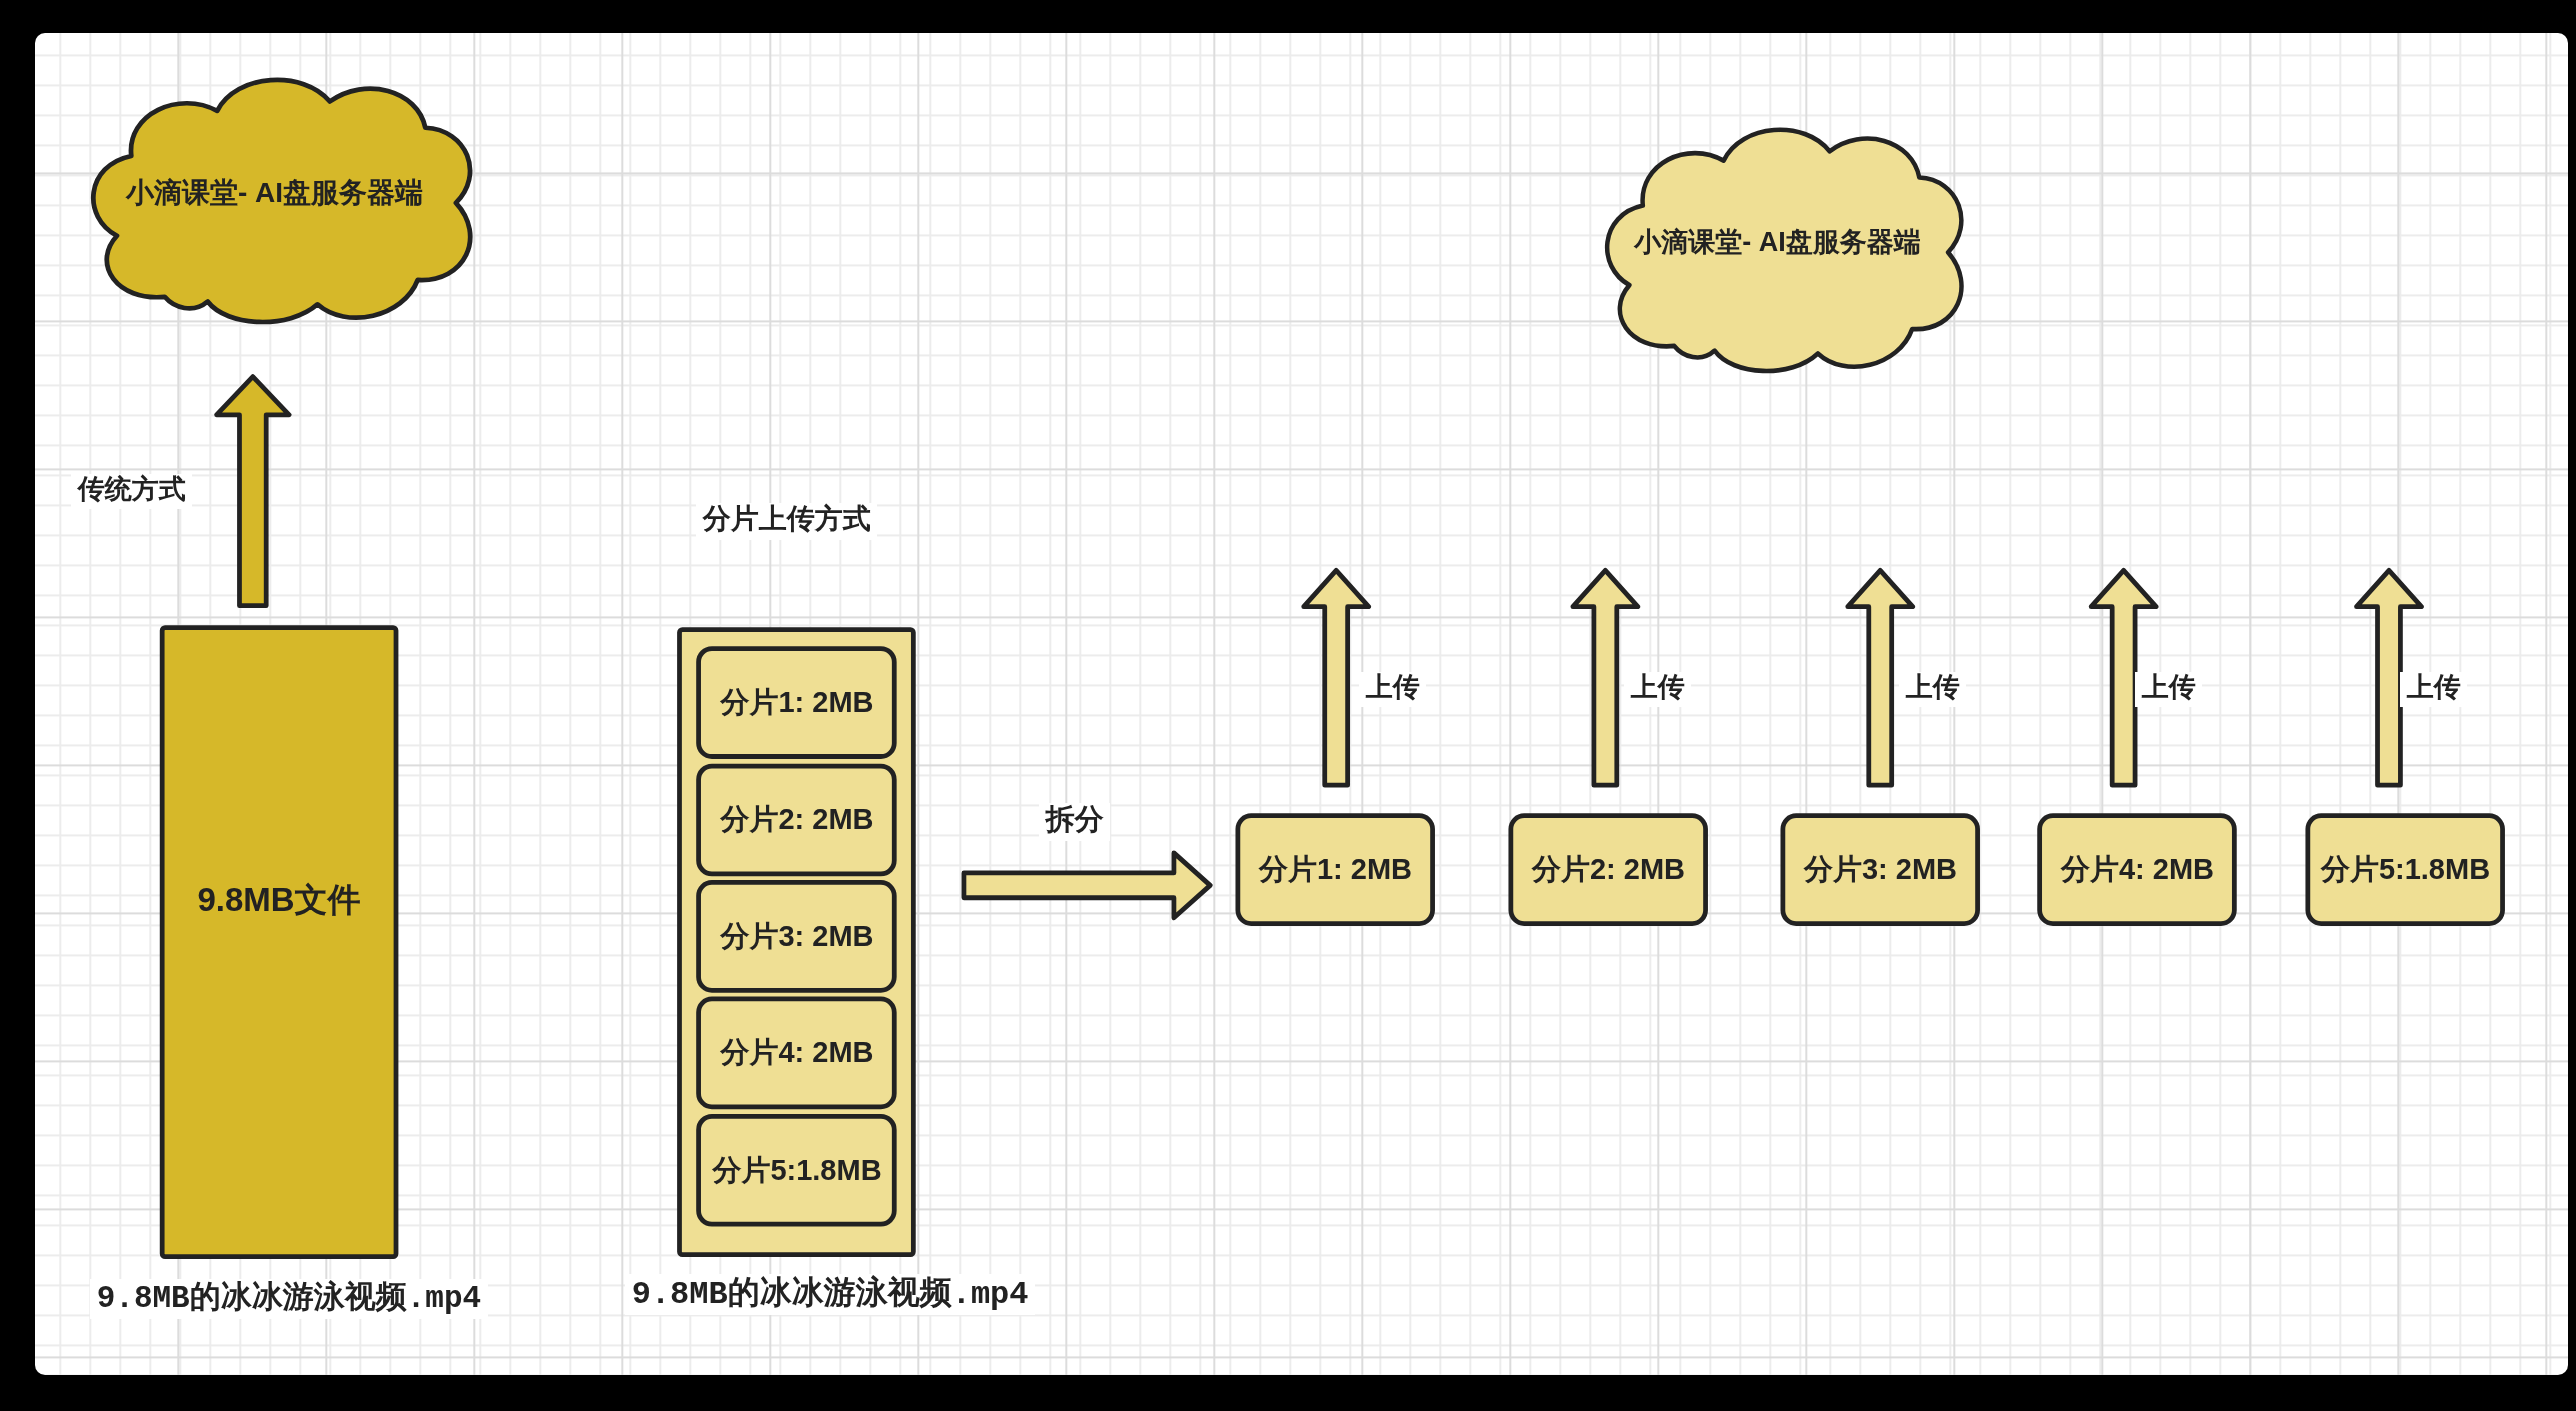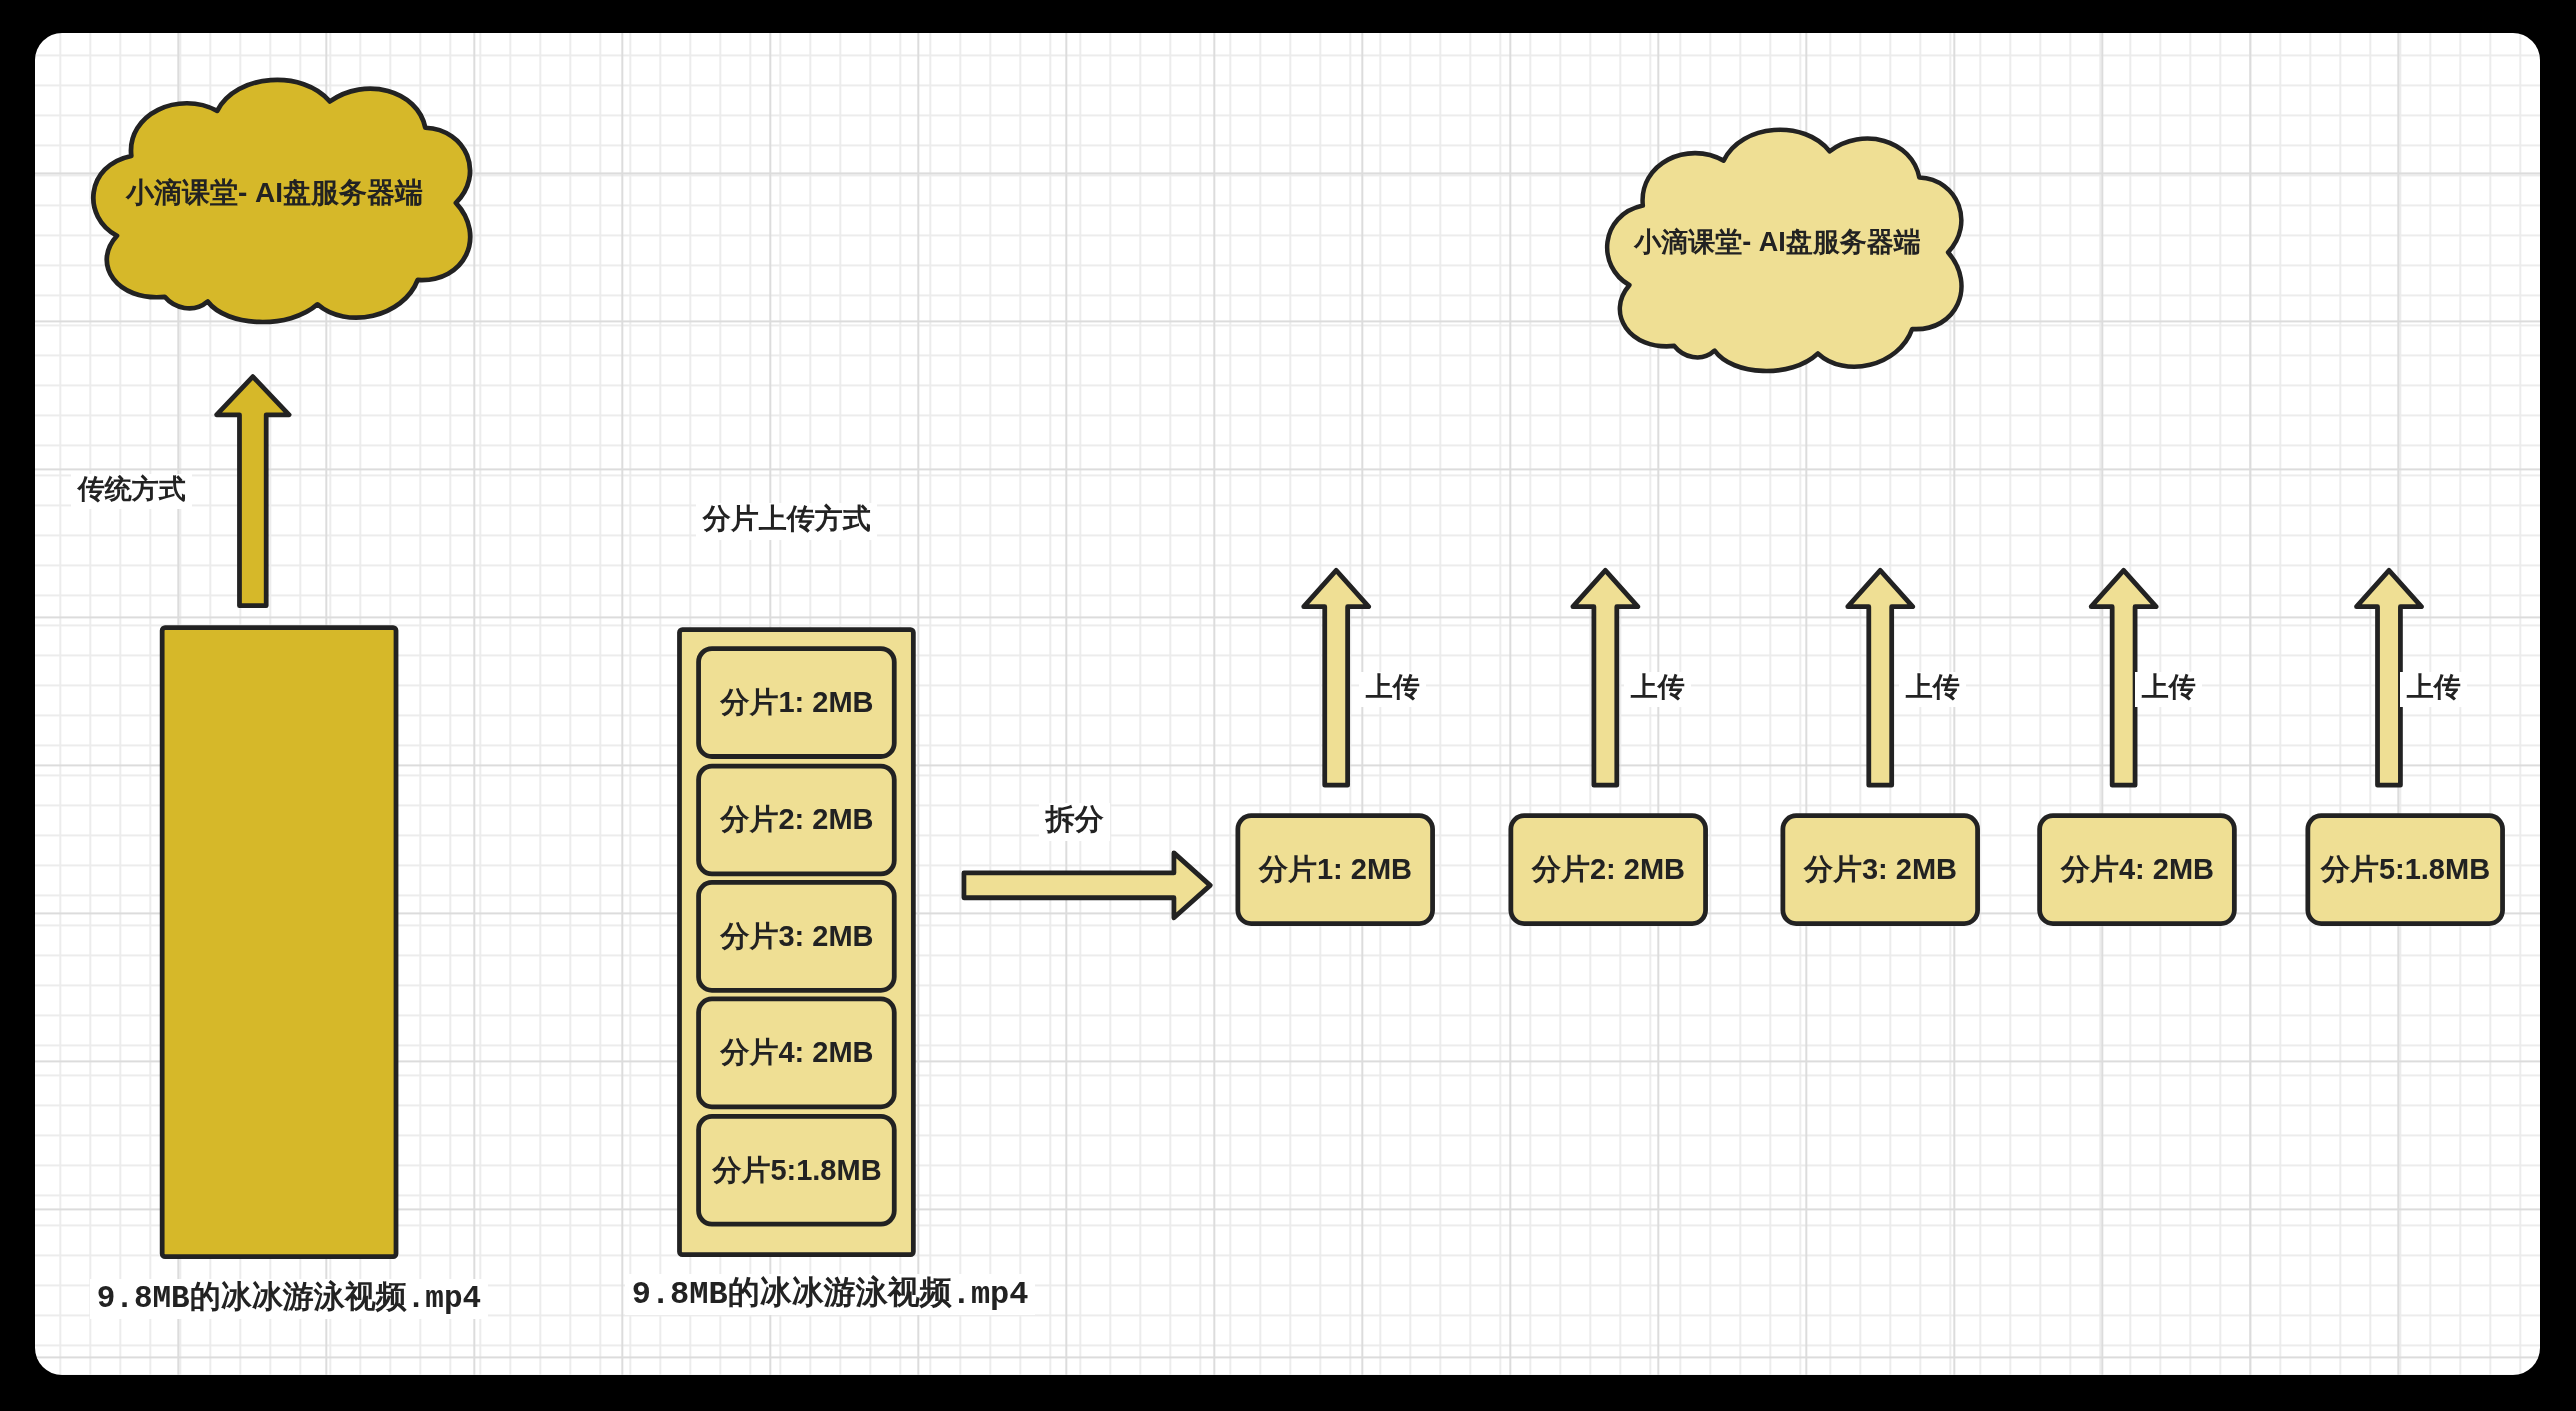--- a/index.html
+++ b/index.html
@@ -2,28 +2,29 @@
 <html><head>
 <meta charset="utf-8">
 <style>
   html,body{margin:0;padding:0;}
   body{
     width:2576px;height:1411px;position:relative;background:#000;
     font-family:"Liberation Sans",sans-serif;font-weight:700;color:#222;
   }
   .canvas{
     position:absolute;left:35px;top:33px;width:2505px;height:1342px;
-    background-color:#ffffff;border-radius:27px;overflow:hidden;
+    background-color:#ffffff;border-radius:10px;overflow:hidden;
     background-image:
       linear-gradient(#dcdcdc 1.9px, transparent 1.9px),
       linear-gradient(90deg,#dcdcdc 1.9px, transparent 1.9px),
       linear-gradient(#ececec 1.9px, transparent 1.9px),
       linear-gradient(90deg,#ececec 1.9px, transparent 1.9px);
     background-size:148px 148px,148px 148px,30px 30px,30px 30px;
     background-position:-5.7px -8.6px;
+    padding-left:28px;
   }
   svg.shapes{position:absolute;left:0;top:0;pointer-events:none;}
   svg.shapes path, svg.shapes polygon, svg.shapes rect{
     stroke:#222222;stroke-width:5px;stroke-linejoin:round;
   }
   .center-label{
     position:absolute;display:flex;align-items:center;justify-content:center;
     text-align:center;line-height:1.15;
   }
   .free-label{
@@ -77,20 +78,21 @@
     <rect x="2100" y="820" width="204" height="113" rx="14" fill="#efdf94"></rect>
     <rect x="2381" y="820" width="204" height="113" rx="14" fill="#efdf94"></rect>
 
     <polygon points="1363,563 1397,601 1375,601 1375,788 1351,788 1351,601 1329,601" fill="#efdf94"></polygon>
     <polygon points="1645,563 1679,601 1657,601 1657,788 1633,788 1633,601 1611,601" fill="#efdf94"></polygon>
     <polygon points="1933,563 1967,601 1945,601 1945,788 1921,788 1921,601 1899,601" fill="#efdf94"></polygon>
     <polygon points="2188,563 2222,601 2200,601 2200,788 2176,788 2176,601 2154,601" fill="#efdf94"></polygon>
     <polygon points="2466,563 2500,601 2478,601 2478,788 2454,788 2454,601 2432,601" fill="#efdf94"></polygon>
   </svg>
 
+  <div class="center-label fs35" style="left:127px;top:829px;width:234px;height:76px">9.8MB文件</div>
 
   <div class="center-label fs30" style="left:664px;top:616px;width:196px;height:108px">分片1: 2MB</div>
   <div class="center-label fs30" style="left:664px;top:733px;width:196px;height:108px">分片2: 2MB</div>
   <div class="center-label fs30" style="left:664px;top:850px;width:196px;height:108px">分片3: 2MB</div>
   <div class="center-label fs30" style="left:664px;top:966px;width:196px;height:108px">分片4: 2MB</div>
   <div class="center-label fs30" style="left:664px;top:1084px;width:196px;height:108px">分片5:1.8MB</div>
 
   <div class="center-label fs30" style="left:1203px;top:783px;width:195px;height:108px">分片1: 2MB</div>
   <div class="center-label fs30" style="left:1476px;top:783px;width:195px;height:108px">分片2: 2MB</div>
   <div class="center-label fs30" style="left:1748px;top:783px;width:195px;height:108px">分片3: 2MB</div>

